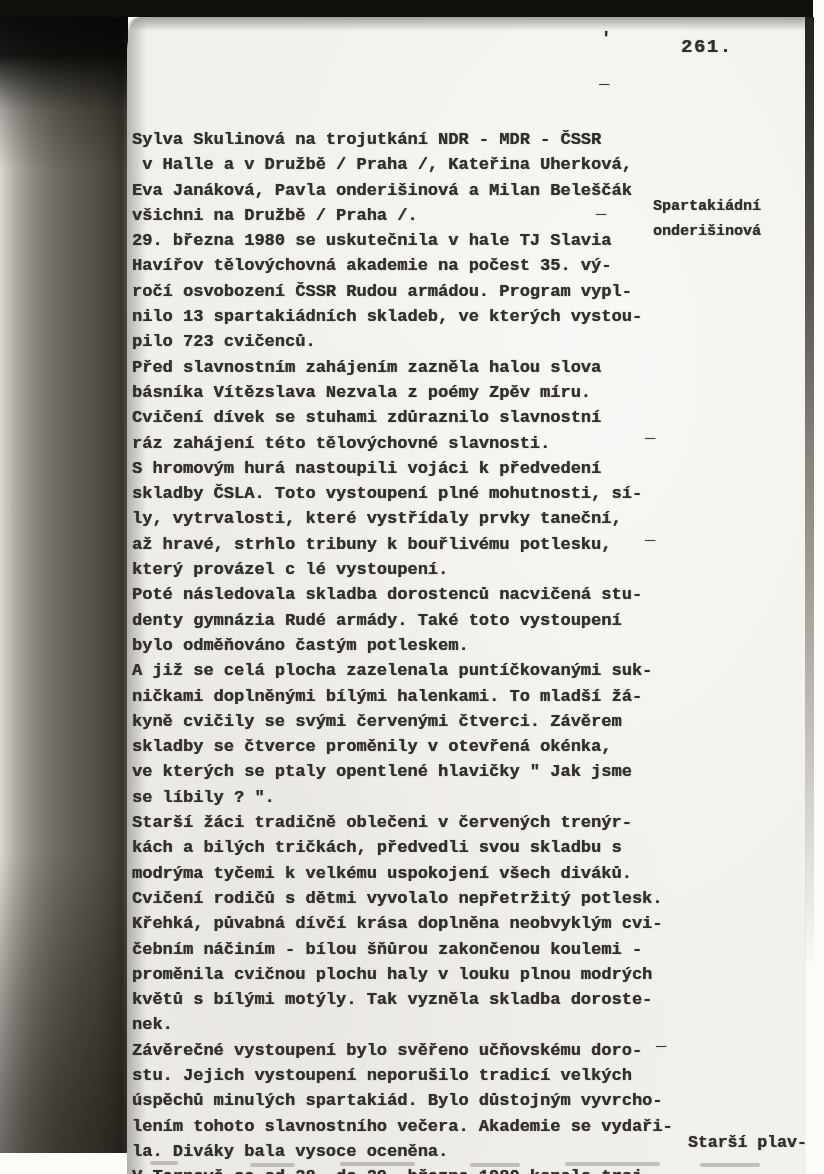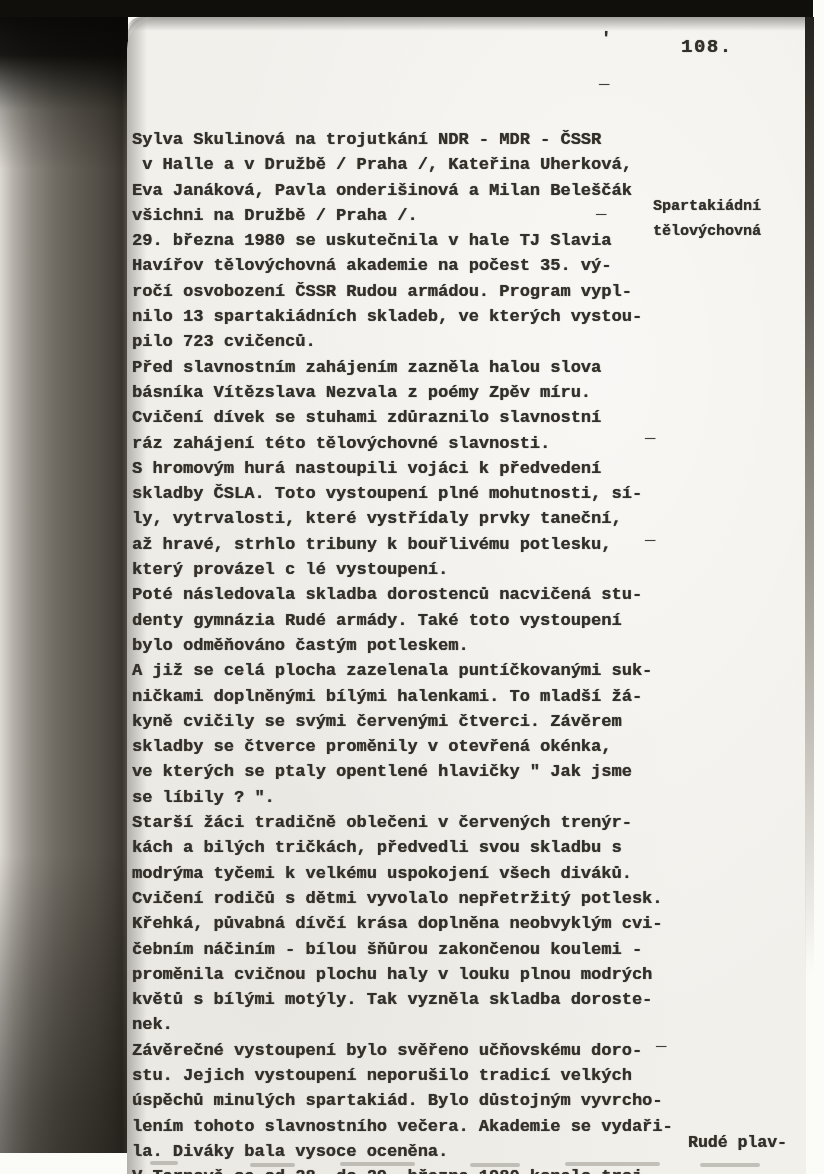--- a/index.html
+++ b/index.html
@@ -85,26 +85,26 @@
 </style>
 </head>
 <body>
 
 <div class="scan">
   <div class="binding"></div>
   <div class="page"></div>
   <div class="topbar"></div>
   <div class="right-edge"></div>
 
-  <div class="page-number ink">108.</div>
+  <div class="page-number ink">261.</div>
 
   <div class="body-text ink"><div class="tline">Sylva Skulinová na trojutkání NDR - MDR - ČSSR</div><div class="tline"> v Halle a v Družbě / Praha /, Kateřina Uherková,</div><div class="tline">Eva Janáková, Pavla onderišinová a Milan Beleščák</div><div class="tline">všichni na Družbě / Praha /.</div><div class="tline">29. března 1980 se uskutečnila v hale TJ Slavia</div><div class="tline">Havířov tělovýchovná akademie na počest 35. vý-</div><div class="tline">ročí osvobození ČSSR Rudou armádou. Program vypl-</div><div class="tline">nilo 13 spartakiádních skladeb, ve kterých vystou-</div><div class="tline">pilo 723 cvičenců.</div><div class="tline">Před slavnostním zahájením zazněla halou slova</div><div class="tline">básníka Vítězslava Nezvala z poémy Zpěv míru.</div><div class="tline">Cvičení dívek se stuhami zdůraznilo slavnostní</div><div class="tline">ráz zahájení této tělovýchovné slavnosti.</div><div class="tline">S hromovým hurá nastoupili vojáci k předvedení</div><div class="tline">skladby ČSLA. Toto vystoupení plné mohutnosti, sí-</div><div class="tline">ly, vytrvalosti, které vystřídaly prvky taneční,</div><div class="tline">až hravé, strhlo tribuny k bouřlivému potlesku,</div><div class="tline">který provázel c lé vystoupení.</div><div class="tline">Poté následovala skladba dorostenců nacvičená stu-</div><div class="tline">denty gymnázia Rudé armády. Také toto vystoupení</div><div class="tline">bylo odměňováno častým potleskem.</div><div class="tline">A již se celá plocha zazelenala puntíčkovanými suk-</div><div class="tline">ničkami doplněnými bílými halenkami. To mladší žá-</div><div class="tline">kyně cvičily se svými červenými čtverci. Závěrem</div><div class="tline">skladby se čtverce proměnily v otevřená okénka,</div><div class="tline">ve kterých se ptaly opentlené hlavičky " Jak jsme</div><div class="tline">se líbily ? ".</div><div class="tline">Starší žáci tradičně oblečeni v červených trenýr-</div><div class="tline">kách a bilých tričkách, předvedli svou skladbu s</div><div class="tline">modrýma tyčemi k velkému uspokojení všech diváků.</div><div class="tline">Cvičení rodičů s dětmi vyvolalo nepřetržitý potlesk.</div><div class="tline">Křehká, půvabná dívčí krása doplněna neobvyklým cvi-</div><div class="tline">čebním náčiním - bílou šňůrou zakončenou koulemi -</div><div class="tline">proměnila cvičnou plochu haly v louku plnou modrých</div><div class="tline">květů s bílými motýly. Tak vyzněla skladba doroste-</div><div class="tline">nek.</div><div class="tline">Závěrečné vystoupení bylo svěřeno učňovskému doro-</div><div class="tline">stu. Jejich vystoupení neporušilo tradicí velkých</div><div class="tline">úspěchů minulých spartakiád. Bylo důstojným vyvrcho-</div><div class="tline">lením tohoto slavnostního večera. Akademie se vydaři-</div><div class="tline">la. Diváky bala vysoce oceněna.</div><div class="tline">V Tarnově se od 28. do 29. března 1980 konalo troj-</div></div>
 
-  <div class="margin-note n0 ink"><div>Spartakiádní</div><div>tělovýchovná</div></div>
-  <div class="margin-note n1 ink"><div>Rudé plav-</div></div>
+  <div class="margin-note n0 ink"><div>Spartakiádní</div><div>onderišinová</div></div>
+  <div class="margin-note n1 ink"><div>Starší plav-</div></div>
 
   <div class="artifact-layer">
       <span class="mark ink" style="left: 601px; top: 26px;">'</span>
       <span class="mark ink" style="left: 599px; top: 80px;">‾</span>
       <span class="mark ink" style="left: 596px; top: 196px;">_</span>
       <span class="mark ink" style="left: 645px; top: 420px;">_</span>
       <span class="mark ink" style="left: 645px; top: 522px;">_</span>
       <span class="mark ink" style="left: 656px; top: 1028px;">_</span>
       <span class="smudge" style="width: 28px; left: 150px; top: 1161px;"></span>
       <span class="smudge" style="width: 45px; left: 250px; top: 1163px;"></span>

